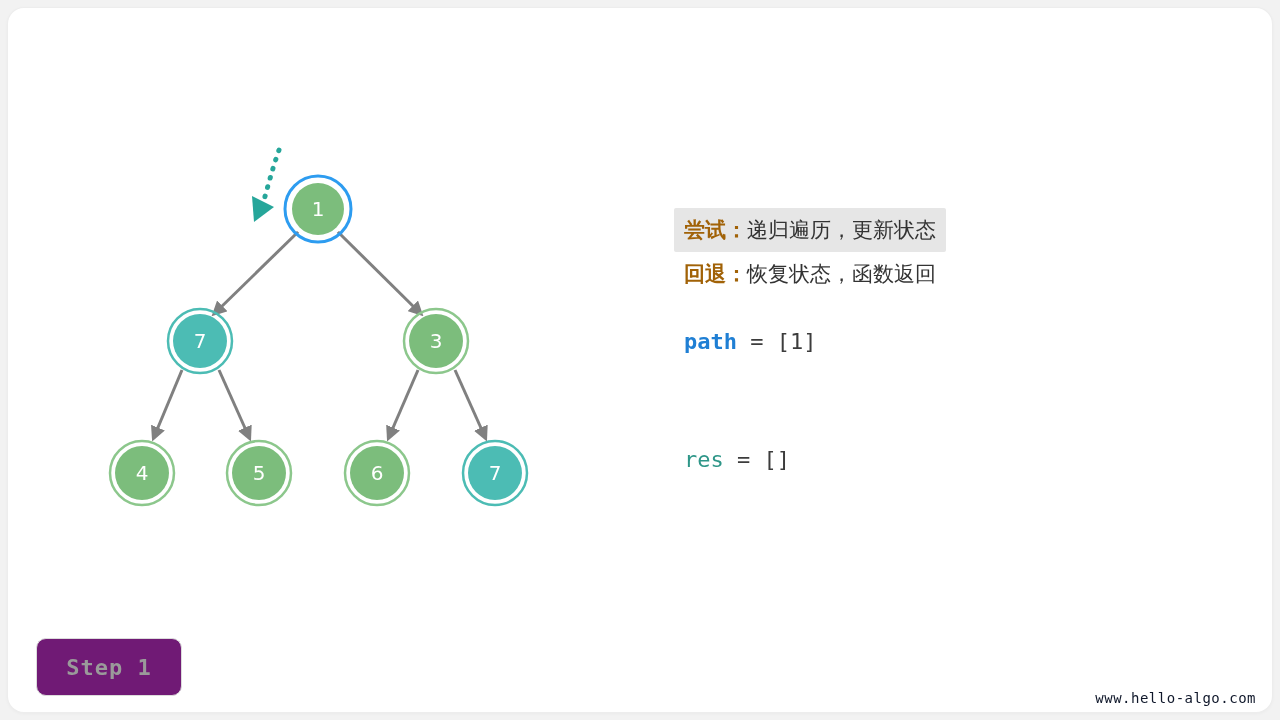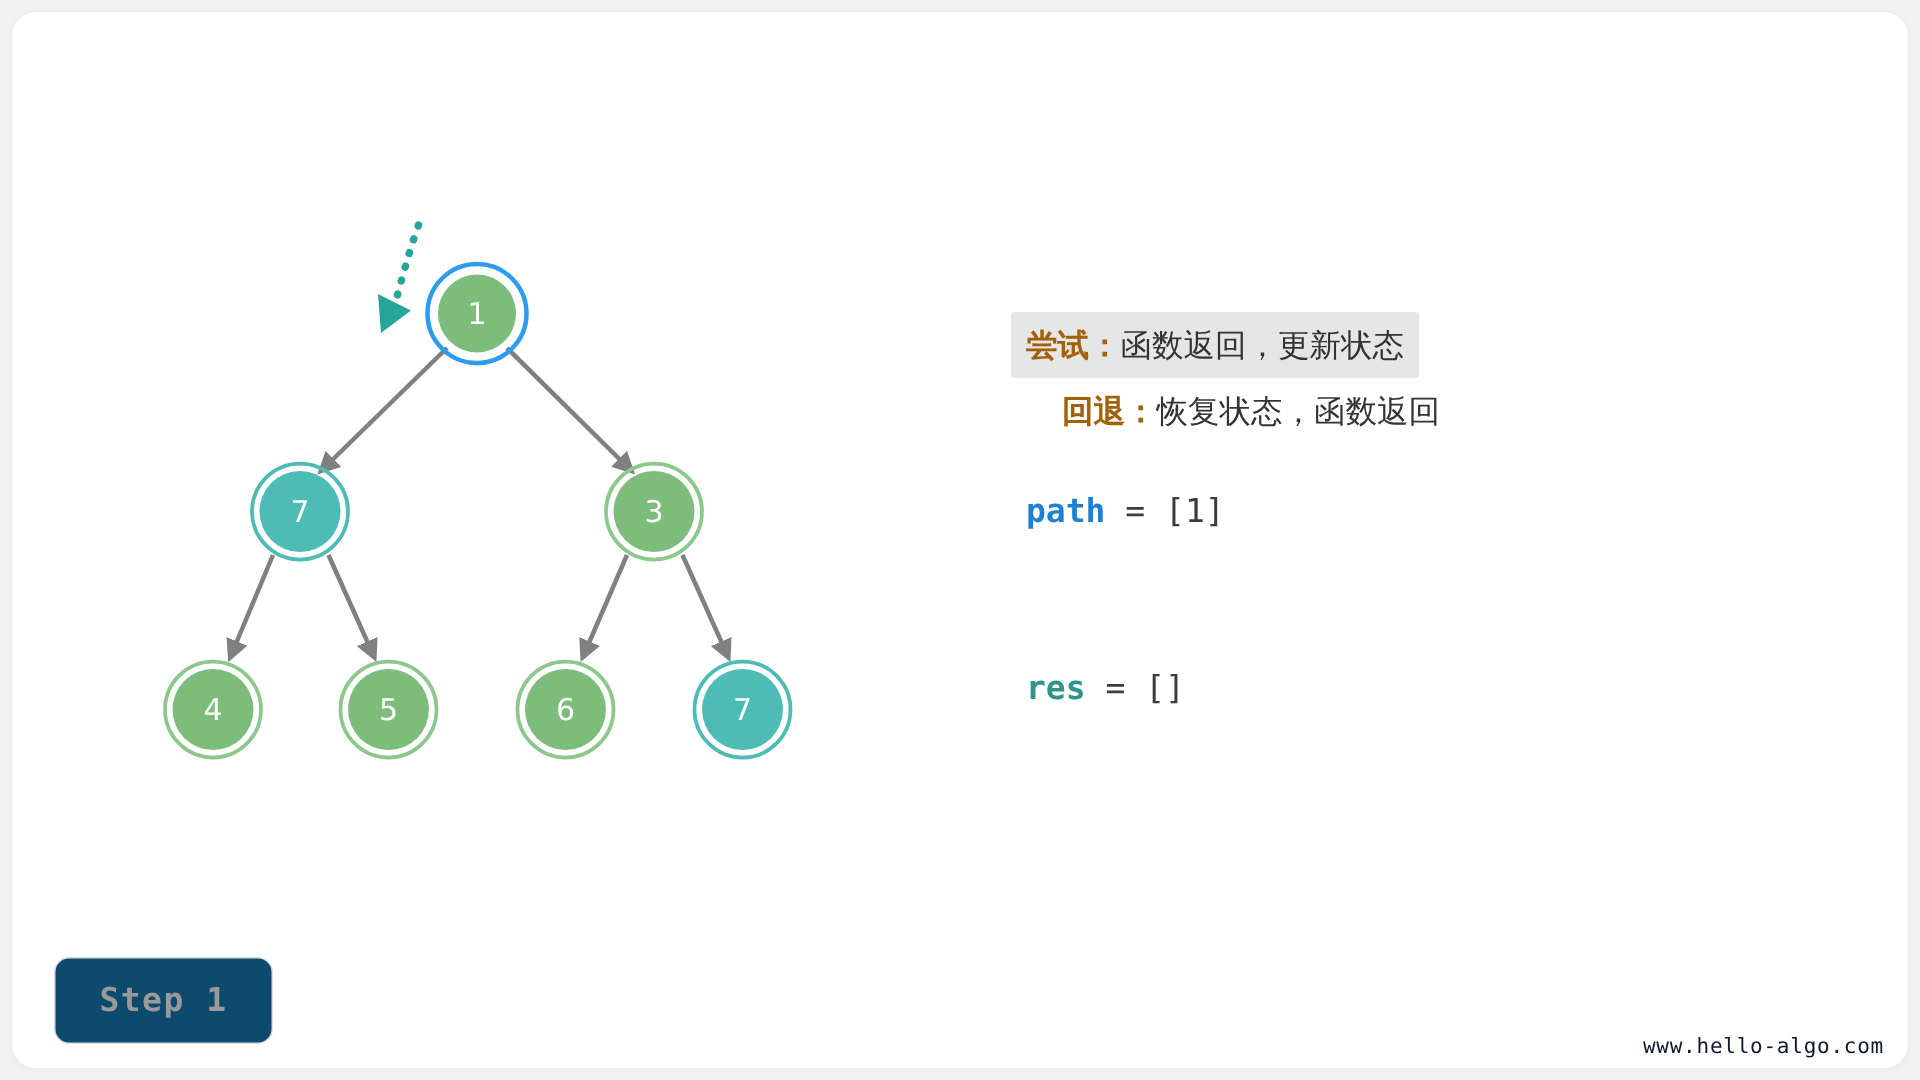--- a/index.html
+++ b/index.html
@@ -45,21 +45,20 @@
     width: 560px;
   }
   .cn-line {
     font-family: "DejaVu Sans", sans-serif;
     font-size: 21px;
     line-height: 44px;
     color: #333333;
     white-space: pre;
     height: 44px;
     display: block;
-    margin-left: 24px;
   }
   .cn-line .kw {
     font-weight: bold;
     color: #a16207;
   }
   .cn-line.highlight {
     background: #e6e6e6;
     padding: 0 10px;
     margin-left: -10px;
     display: inline-block;
@@ -72,35 +71,35 @@
     color: #3c3c3c;
     white-space: pre;
     height: 44px;
   }
   .code-line .var-path {
     color: #1f7fd4;
     font-weight: bold;
   }
   .code-line .var-res {
     color: #2e9688;
-    font-weight: bold;
+    font-weight: normal;
   }
   #row-path { position: absolute; left: 684px; top: 320px; text-align: center; }
   #row-res  { position: absolute; left: 684px; top: 438px; }
 
   
   #step-badge {
     position: absolute;
     left: 36px;
     top: 638px;
     width: 144px;
     height: 56px;
     border: 1px solid #dcdcdc;
     border-radius: 10px;
-    background: #0c4a6e;
+    background: #701a75;
     display: flex;
     align-items: center;
     justify-content: center;
   }
   #step-badge .step-text {
     font-family: "DejaVu Sans Mono", monospace;
     font-size: 22px;
     font-weight: bold;
     color: #9a9a9a;
     letter-spacing: 1px;
@@ -189,21 +188,21 @@
 
     <g>
       <circle cx="495" cy="473" r="32" fill="none" stroke="#4cbcb4" stroke-width="2.5"></circle>
       <circle cx="495" cy="473" r="27" fill="#4cbcb4"></circle>
       <text class="node-label" x="495" y="473" text-anchor="middle" dominant-baseline="central">7</text>
     </g>
   </svg>
 
   <div class="panel">
     <div>
-      <span class="cn-line highlight"><span class="kw">尝试：</span><span>函数返回，更新状态</span></span>
+      <span class="cn-line highlight"><span class="kw">尝试：</span><span>递归遍历，更新状态</span></span>
     </div>
     <div>
       <span class="cn-line"><span class="kw">回退：</span><span>恢复状态，函数返回</span></span>
     </div>
   </div>
 
   <div class="code-line" id="row-path"><span class="var-path">path</span><span> = [1]</span></div>
 
   <div class="code-line" id="row-res"><span class="var-res">res</span><span> = []</span></div>
 

